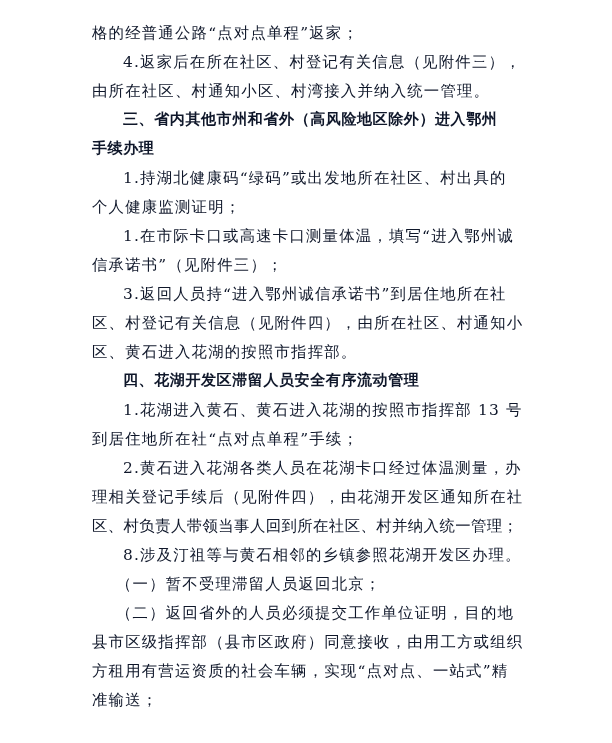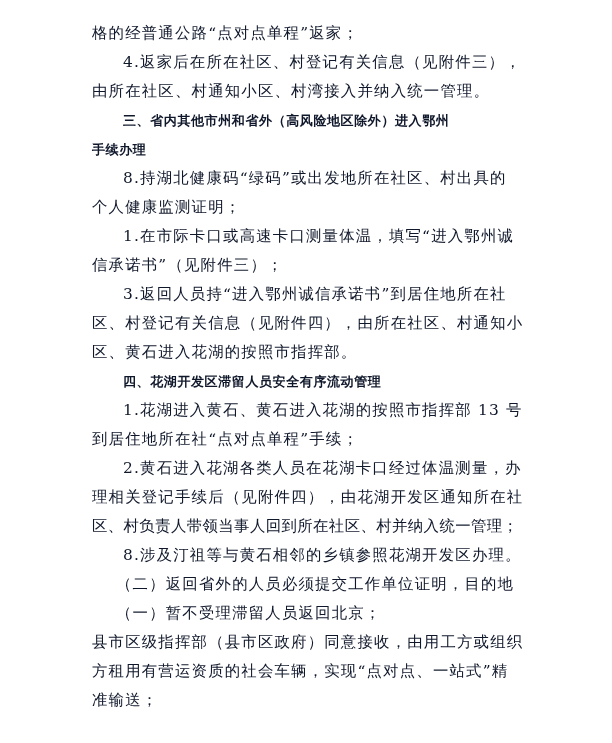--- a/index.html
+++ b/index.html
@@ -1,43 +1,43 @@
 <!DOCTYPE html>
 <html><head>
 <meta charset="utf-8">
 <style>
   html, body { margin: 0; padding: 0; background: #ffffff; }
   body { width: 612px; height: 743px; overflow: hidden; position: relative; }
   .page { position: absolute; left: 92px; top: 19px; width: 428px; color: #0f172a; font-family: "DejaVu Serif", "Liberation Serif", serif; font-size: 15.4px; line-height: 29px; letter-spacing: 1.2px; }
   .line { white-space: nowrap; height: 29px; }
   .indent { padding-left: 31px; }
-  .h { font-family: Liberation Sans, sans-serif; font-weight: bold; letter-spacing: 0.6px; font-size: 13px; }
+  .h { font-family: Liberation Mono, monospace; font-weight: bold; letter-spacing: 0.6px; font-size: 15px; }
 </style>
 </head>
 <body>
 
 <div class="page">
   <div class="line">格的经普通公路“点对点单程”返家；</div>
   <div class="line indent">4.返家后在所在社区、村登记有关信息（见附件三），</div>
   <div class="line">由所在社区、村通知小区、村湾接入并纳入统一管理。</div>
   <div class="line indent h">三、省内其他市州和省外（高风险地区除外）进入鄂州</div>
   <div class="line h">手续办理</div>
-  <div class="line indent">8.持湖北健康码“绿码”或出发地所在社区、村出具的</div>
+  <div class="line indent">1.持湖北健康码“绿码”或出发地所在社区、村出具的</div>
   <div class="line">个人健康监测证明；</div>
   <div class="line indent">1.在市际卡口或高速卡口测量体温，填写“进入鄂州诚</div>
   <div class="line">信承诺书”（见附件三）；</div>
   <div class="line indent">3.返回人员持“进入鄂州诚信承诺书”到居住地所在社</div>
   <div class="line">区、村登记有关信息（见附件四），由所在社区、村通知小</div>
   <div class="line">区、黄石进入花湖的按照市指挥部。</div>
   <div class="line indent h">四、花湖开发区滞留人员安全有序流动管理</div>
   <div class="line indent">1.花湖进入黄石、黄石进入花湖的按照市指挥部 13 号</div>
   <div class="line">到居住地所在社“点对点单程”手续；</div>
   <div class="line indent">2.黄石进入花湖各类人员在花湖卡口经过体温测量，办</div>
   <div class="line">理相关登记手续后（见附件四），由花湖开发区通知所在社</div>
   <div class="line" style="letter-spacing:0.4px">区、村负责人带领当事人回到所在社区、村并纳入统一管理；</div>
   <div class="line indent">8.涉及汀祖等与黄石相邻的乡镇参照花湖开发区办理。</div>
+  <div class="line indent" style="padding-left:24px">（一）暂不受理滞留人员返回北京；</div>
   <div class="line indent" style="padding-left:24px">（二）返回省外的人员必须提交工作单位证明，目的地</div>
-  <div class="line indent" style="padding-left:24px">（一）暂不受理滞留人员返回北京；</div>
   <div class="line">县市区级指挥部（县市区政府）同意接收，由用工方或组织</div>
   <div class="line">方租用有营运资质的社会车辆，实现“点对点、一站式”精</div>
   <div class="line">准输送；</div>
 
 </div>
 
 </body></html>

